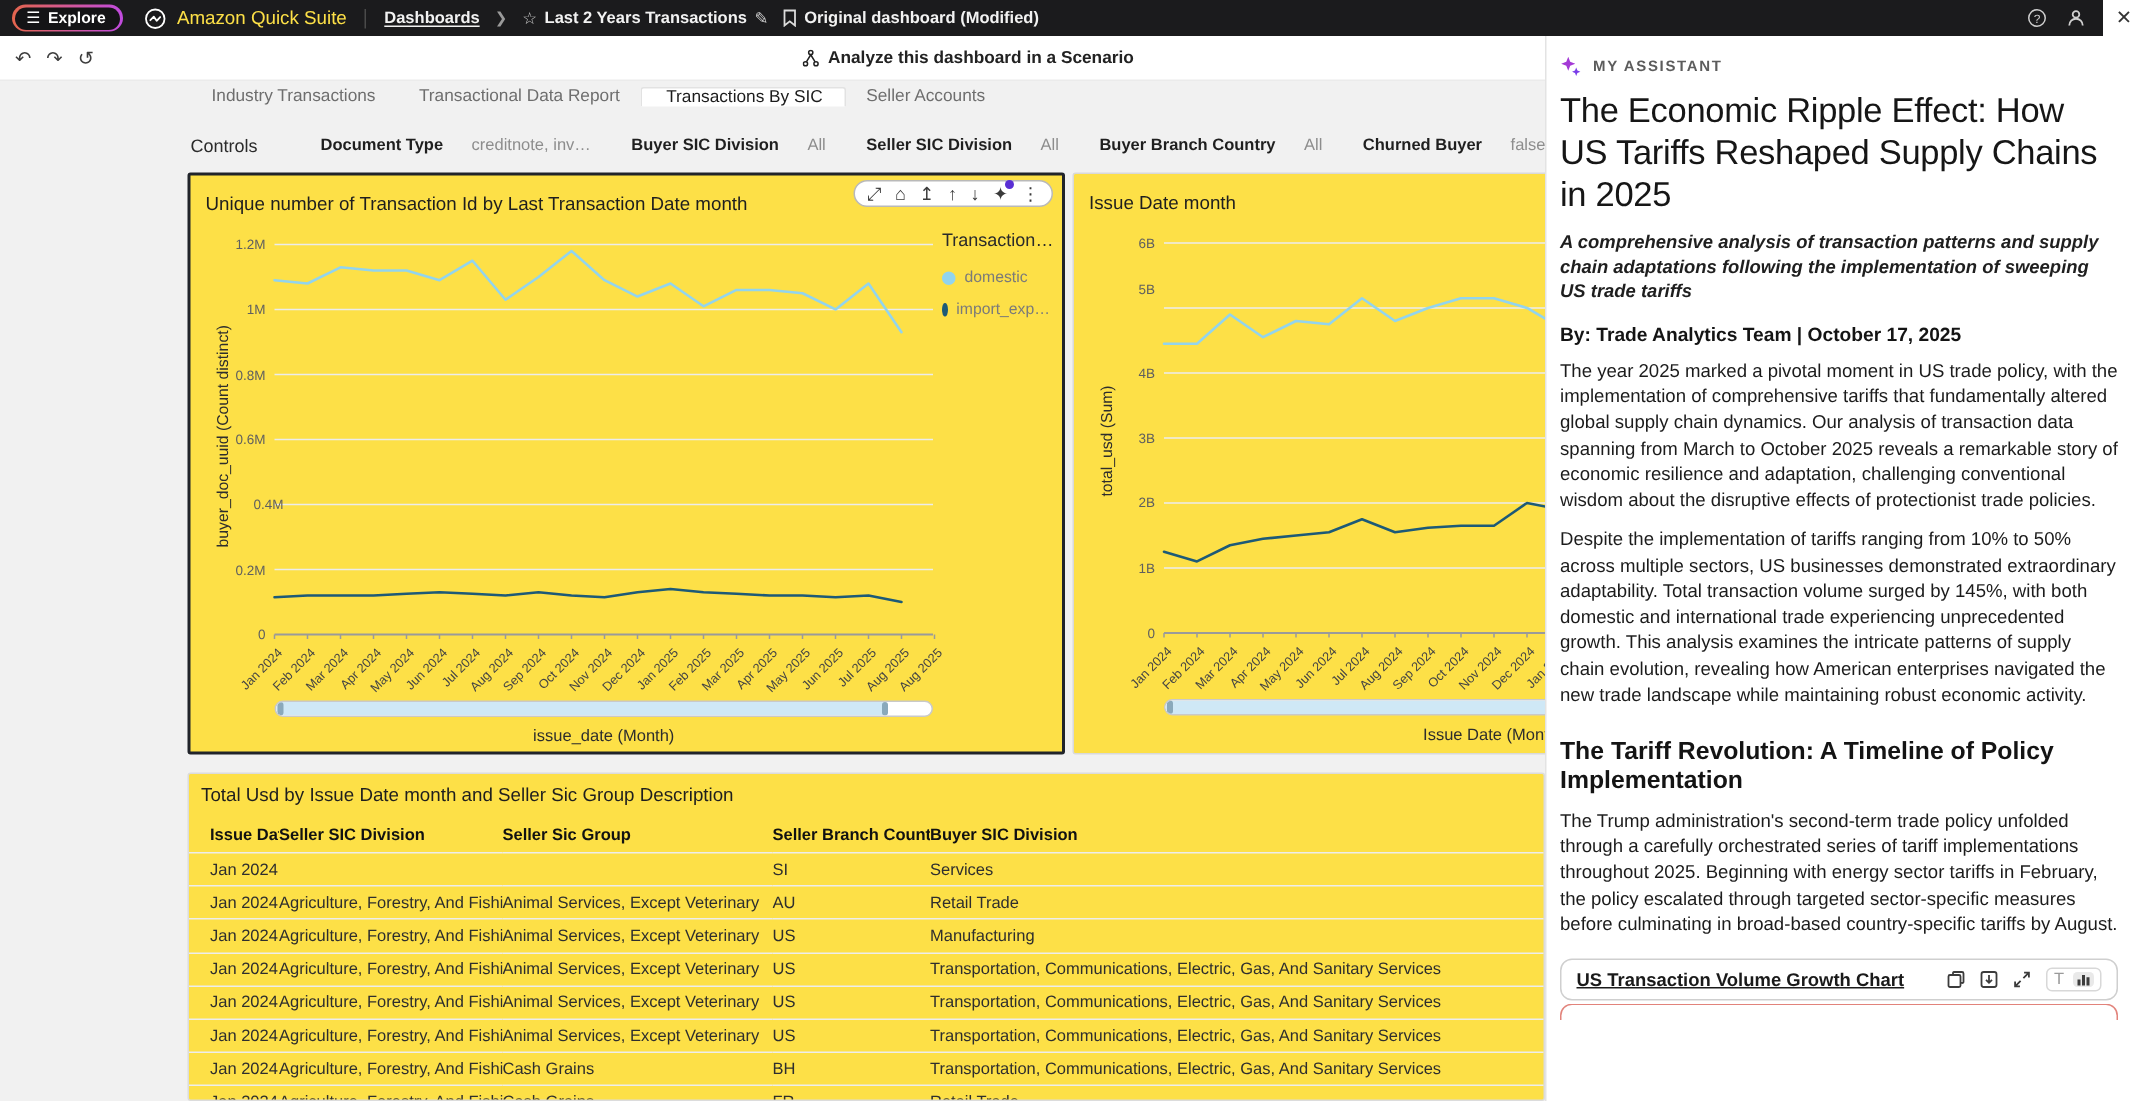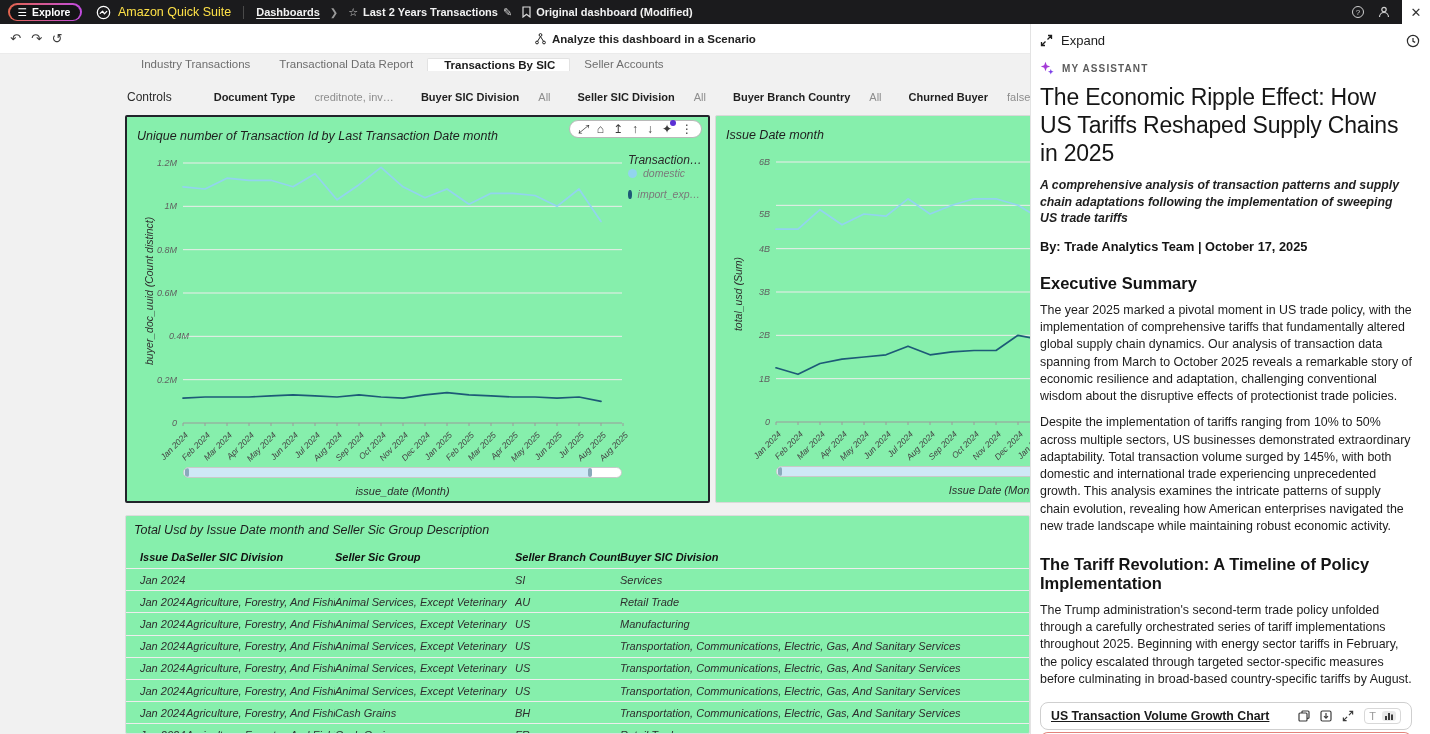--- a/index.html
+++ b/index.html
@@ -22,41 +22,41 @@
 
   
   #subbar { position:absolute; left:0; top:24px; width:1030px; height:30px; background:#fff; border-bottom:1px solid #ebebeb; display:flex; align-items:center; z-index:5; }
   .hist-ic { color:#3d3d3d; font-size:13px; margin-left:10px; cursor:pointer; }
   #scenario { position:absolute; left:535px; top:0; height:30px; display:flex; align-items:center; gap:6px; font-size:11.5px; font-weight:700; color:#222; cursor:pointer; }
 
   
   #dash { position:absolute; left:0; top:54px; width:1030px; height:680px; background:#f1f1f1; overflow:hidden; }
   #tabs { position:absolute; left:127px; top:4px; height:26px; display:flex; align-items:flex-start; font-size:11.5px; }
   .tab { display:flex; align-items:center; padding:0 14px; color:#6e6e6e; cursor:pointer; white-space:nowrap; }
-  .tab.active { background:#fff; color:#1c1c1c; font-weight:700; border:1px solid #e2e2e2; border-bottom:none; border-radius:2px 2px 0 0;padding-left:16px; }
+  .tab.active { background:#fff; color:#1c1c1c; font-weight:400; border:1px solid #e2e2e2; border-bottom:none; border-radius:2px 2px 0 0;padding-left:16px; }
   .tab-div { width:1px; background:#cfcfcf; margin:6px 0; }
   #controls { position:absolute; left:127px; top:30px; height:26px; display:flex; align-items:center; font-size:11px; }
   #controls-title { font-size:12px; color:#2b2b2b; margin-right:42px; }
   .filter { display:flex; gap:19px; margin-right:27px; white-space:nowrap; cursor:pointer; }
   .filter b { color:#1f1f1f; font-weight:700; }
   .filter span { color:#8d8d8d; }
 
-  .card { position:absolute; background:#86efac; border:1px solid #d9d9d9; border-radius:2px;font-style:italic; }
+  .card { position:absolute; background:#fde047; border:1px solid #d9d9d9; border-radius:2px; }
   #chart1 { left:125px; top:61px; width:585px; height:388px; border:2px solid #21242a; z-index:2; }
   #chart2 { left:715px; top:61px; width:585px; height:388px; }
   .card-title { position:absolute; left:10px; top:12px; font-size:12.5px; color:#1e1e1e; font-weight:500; }
   .viz-toolbar { position:absolute; top:3px; right:6px; display:flex; align-items:center; gap:9px; background:#fff; border:1px solid #b9b9b9; border-radius:13px; padding:2px 8px; font-size:12px; color:#3a3a3a; z-index:3; }
   .viz-ic { cursor:pointer; position:relative; line-height:1; }
   .viz-ic .dot { position:absolute; right:-4px; top:-3px; width:6px; height:6px; border-radius:50%; background:#5a2fd4; }
   .ylab { position:absolute; transform:rotate(-90deg); transform-origin:center; font-size:10.5px; color:#2d2d2d; white-space:nowrap; }
   .ytick { position:absolute; width:40px; text-align:right; font-size:9px; color:#5f5f5f; }
   .xtick { position:absolute; width:60px; text-align:right; font-size:8.5px; color:#444; transform:rotate(-45deg); transform-origin:100% 0; white-space:nowrap; }
   .axis-title { position:absolute; font-size:11px; color:#2d2d2d; text-align:center; }
   .legend { position:absolute; font-size:10.5px; }
-  .legend-title { font-size:12px; color:#2a2a2a; }
+  .legend-title { font-size:12px; color:#2a2a2a; margin-bottom:12px; }
   .legend-item { display:flex; align-items:center; gap:6px; color:#7a7a7a; margin-bottom:9px; cursor:pointer; }
   .legend-dot { width:9px; height:9px; border-radius:50%; }
   .slider { position:absolute; height:11px; border:1px solid #c9c9c9; border-radius:6px; background:#fff; overflow:hidden; cursor:pointer; }
   .slider-fill { position:absolute; left:0; top:0; bottom:0; background:#cfe8f6; border-radius:5px; }
   .slider-handle { position:absolute; top:0; bottom:0; width:4px; background:#8aa9bb; border-radius:2px; }
 
   #table-card { left:125px; top:461px; width:905px; height:219px; border:1px solid #dcdcdc; overflow:hidden; }
   #table-title { position:absolute; left:8px; top:7px; font-size:12.5px; color:#1e1e1e; font-weight:500; }
   #dtable { position:absolute; left:0; top:30px; width:905px; border-collapse:collapse; table-layout:fixed; font-size:11px; color:#2e2e2e; }
   #dtable th { text-align:left; font-weight:700; color:#111; padding:5px 4px 5px 0; white-space:nowrap; overflow:hidden; }
@@ -301,21 +301,21 @@
             <polyline points="0.0,67.2 22.0,67.2 44.0,47.7 66.0,62.8 88.0,52.0 110.0,54.2 132.0,36.8 154.0,52.0 176.0,43.3 198.0,36.8 220.0,36.8 242.0,43.3 264.0,56.3 286.0,47.7" fill="none" stroke="#92d4ee" stroke-width="1.7" stroke-linejoin="round" stroke-linecap="round"></polyline>
             <polyline points="0.0,205.8 22.0,212.3 44.0,201.5 66.0,197.2 88.0,195.0 110.0,192.8 132.0,184.2 154.0,192.8 176.0,189.8 198.0,188.5 220.0,188.5 242.0,173.3 264.0,177.7 286.0,175.5" fill="none" stroke="#1d5a77" stroke-width="1.7" stroke-linejoin="round" stroke-linecap="round"></polyline>
           </svg>
         </div>
       <div class="slider" style="left:60px; top:350px; width:439px;">
         <div class="slider-fill" style="width:408px;"></div>
         <div class="slider-handle" style="left:1px;"></div>
       </div>
       <div class="axis-title" style="left:60px; top:368px; width:439px;">Issue Date (Month)</div>
     <div class="ytick" style="left: 14px; top: 41px;">6B</div>
-        <div class="ytick" style="left: 14px; top: 93px;">5B</div>
+        <div class="ytick" style="left: 14px; top: 72px;">5B</div>
         <div class="ytick" style="left: 14px; top: 127.667px;">4B</div>
         <div class="ytick" style="left: 14px; top: 171px;">3B</div>
         <div class="ytick" style="left: 14px; top: 214.333px;">2B</div>
         <div class="ytick" style="left: 14px; top: 257.667px;">1B</div>
         <div class="ytick" style="left: 14px; top: 301px;">0</div>
         <div class="xtick" style="left: 0px; top: 313px;">Jan 2024</div>
         <div class="xtick" style="left: 22px; top: 313px;">Feb 2024</div>
         <div class="xtick" style="left: 44px; top: 313px;">Mar 2024</div>
         <div class="xtick" style="left: 66px; top: 313px;">Apr 2024</div>
         <div class="xtick" style="left: 88px; top: 313px;">May 2024</div>
@@ -405,41 +405,30 @@
               <td>Cash Grains</td>
               <td>FR</td>
               <td>Retail Trade</td>
             </tr>
           </tbody>
       </table>
     </div>
   </div>
 
   <div id="panel">
-    <div id="panel-head">
-      <svg width="13" height="13" viewBox="0 0 13 13">
-          <path d="M8 1.5 h3.5 v3.5 M11.5 1.5 L7.5 5.5 M5 11.5 H1.5 V8 M1.5 11.5 L5.5 7.5" fill="none" stroke="#1d1d1d" stroke-width="1.3"></path>
-        </svg>
-      <span id="expand-label">Expand</span>
-      <svg id="clock-ic" width="14" height="14" viewBox="0 0 14 14">
-          <circle cx="7" cy="7" r="5.6" fill="none" stroke="#2b2b2b" stroke-width="1.2"></circle>
-          <path d="M7 4 V7.3 L9.2 8.4" fill="none" stroke="#2b2b2b" stroke-width="1.2"></path>
-        </svg>
-    </div>
     <div id="eyebrow-row">
       <svg width="14" height="14" viewBox="0 0 14 14">
           <path d="M5.5 0.8 L6.8 4.2 L10.2 5.5 L6.8 6.8 L5.5 10.2 L4.2 6.8 L0.8 5.5 L4.2 4.2 Z" fill="#a43ad6"></path>
           <path d="M10.8 8 L11.6 10 L13.6 10.8 L11.6 11.6 L10.8 13.6 L10 11.6 L8 10.8 L10 10 Z" fill="#7a3de8"></path>
         </svg>
       <span id="eyebrow">MY ASSISTANT</span>
     </div>
     <div id="art-title">The Economic Ripple Effect: How US Tariffs Reshaped Supply Chains in 2025</div>
     <div id="art-sub">A comprehensive analysis of transaction patterns and supply chain adaptations following the implementation of sweeping US trade tariffs</div>
     <div id="art-by">By: Trade Analytics Team | October 17, 2025</div>
-    <div class="art-h2">Executive Summary</div>
     <div class="art-p">The year 2025 marked a pivotal moment in US trade policy, with the implementation of comprehensive tariffs that fundamentally altered global supply chain dynamics. Our analysis of transaction data spanning from March to October 2025 reveals a remarkable story of economic resilience and adaptation, challenging conventional wisdom about the disruptive effects of protectionist trade policies.</div>
     <div class="art-p">Despite the implementation of tariffs ranging from 10% to 50% across multiple sectors, US businesses demonstrated extraordinary adaptability. Total transaction volume surged by 145%, with both domestic and international trade experiencing unprecedented growth. This analysis examines the intricate patterns of supply chain evolution, revealing how American enterprises navigated the new trade landscape while maintaining robust economic activity.</div>
     <div class="art-h2">The Tariff Revolution: A Timeline of Policy Implementation</div>
     <div class="art-p">The Trump administration's second-term trade policy unfolded through a carefully orchestrated series of tariff implementations throughout 2025. Beginning with energy sector tariffs in February, the policy escalated through targeted sector-specific measures before culminating in broad-based country-specific tariffs by August.</div>
 
     <div id="chart-snippet">
       <span class="snip-title">US Transaction Volume Growth Chart</span>
       <span class="snip-ic">
           <svg width="12" height="12" viewBox="0 0 12 12">
             <rect x="1" y="3" width="8" height="8" rx="1" fill="none" stroke="#3c3c3c" stroke-width="1.2"></rect>

